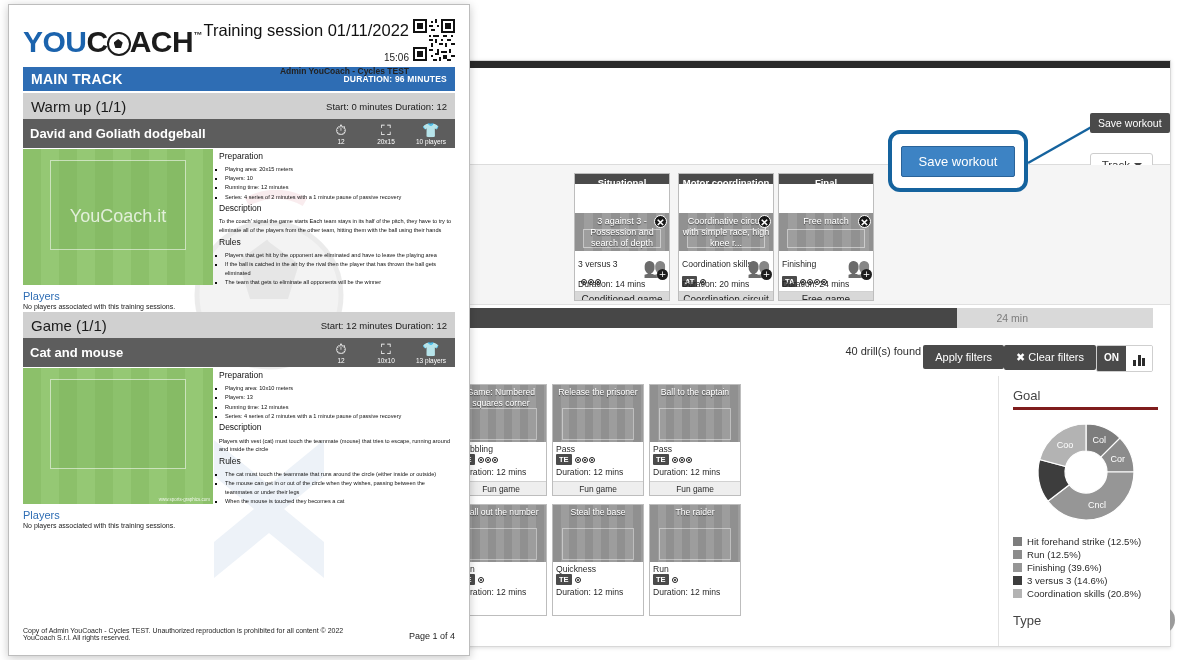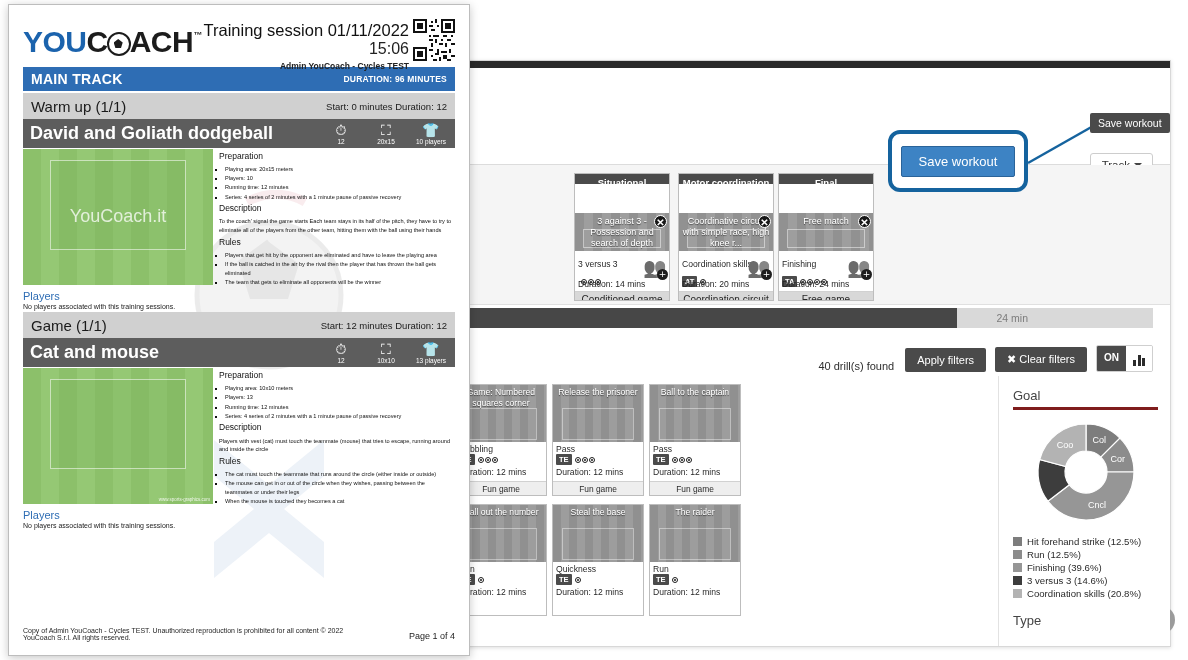--- a/index.html
+++ b/index.html
@@ -132,21 +132,21 @@
     color: #fff; font-size: 10.5px; font-weight: bold;
   }
   .tl-lbl-free {
     position: absolute; right: 125px; top: 0; height: 20px; line-height: 20px;
     color: #7c7c7c; font-size: 10.5px;
   }
 
   
   .filter-row {
     position: absolute; right: 17px; top: 284px;
-    display: flex; align-items: flex-end; gap: 9px;
+    display: flex; align-items: flex-start; 
   }
   .drills-found { font-size: 11px; color: #2f2f2f; margin-right: 2px; }
   .btn-dark {
     background: #4a4a4a; color: #fff; font-size: 11px;
     padding: 6px 12px; border: none; border-radius: 2px; cursor: pointer;
     white-space: nowrap;
   }
   .onoff { display: flex; border: 1px solid #cfcfcf; border-radius: 2px; overflow: hidden; }
   .onoff .on {
     background: #4a4a4a; color: #fff; font-size: 10px; font-weight: bold;
@@ -231,21 +231,21 @@
     background: #fff; border: 2.5px solid #1c1c1c; position: relative;
     vertical-align: -4px; margin: 0 -1px;
   }
   .logo-ball::before {
     content: ""; position: absolute; left: 5px; top: 5px; width: 9px; height: 9px;
     background: #1c1c1c;
     clip-path: polygon(50% 0, 100% 38%, 81% 100%, 19% 100%, 0 38%);
   }
   .pdf-head-right { position: absolute; right: 46px; top: 6px; text-align: right; }
   .pdf-title { font-size: 16.5px; color: #111; }
-  .pdf-time { font-size: 16px; color: #222; margin-top: 0; }
+  .pdf-time { font-size: 10px; color: #222; margin-top: 12px; }
   .pdf-owner { font-size: 8.5px; font-weight: bold; color: #222; margin-top: 3px; }
   .qr { position: absolute; right: 0; top: 4px; width: 42px; height: 42px; }
 
   .track-bar {
     background: #2e6db4; color: #fff; height: 24px; display: flex;
     align-items: center; justify-content: space-between; padding: 0 8px;
   }
   .track-bar .t1 { font-size: 14px; font-weight: bold; font-stretch: condensed; letter-spacing: .3px; }
   .track-bar .t2 { font-size: 8.5px; font-weight: bold; letter-spacing: .2px; }
 
@@ -253,21 +253,21 @@
     background: #d0d0d0; height: 26px; display: flex; align-items: center;
     justify-content: space-between; padding: 0 8px; margin-top: 2px;
   }
   .sec-bar .s1 { font-size: 15px; color: #1a1a1a; }
   .sec-bar .s2 { font-size: 9.5px; color: #1a1a1a; }
 
   .drill-bar {
     background: #5d5d5d; color: #fff; height: 29px; display: flex;
     align-items: center; justify-content: space-between; padding: 0 7px;
   }
-  .drill-bar .d1 { font-size: 18px; font-weight: bold; }
+  .drill-bar .d1 { font-size: 13px; font-weight: bold; }
   .drill-icons { display: flex; gap: 11px; align-items: flex-end; }
   .dicon { text-align: center; width: 34px; }
   .dicon .gl { font-size: 14px; line-height: 14px; display: block; }
   .dicon .lb { font-size: 6.5px; display: block; margin-top: 1px; }
 
   .drill-body { display: flex; gap: 6px; margin-top: 1px; }
   .pitch-img {
     width: 190px; height: 136px; flex: none; position: relative; overflow: hidden;
     background:
       repeating-linear-gradient(90deg,#8cc06a 0 18px,#95c874 18px 36px);

